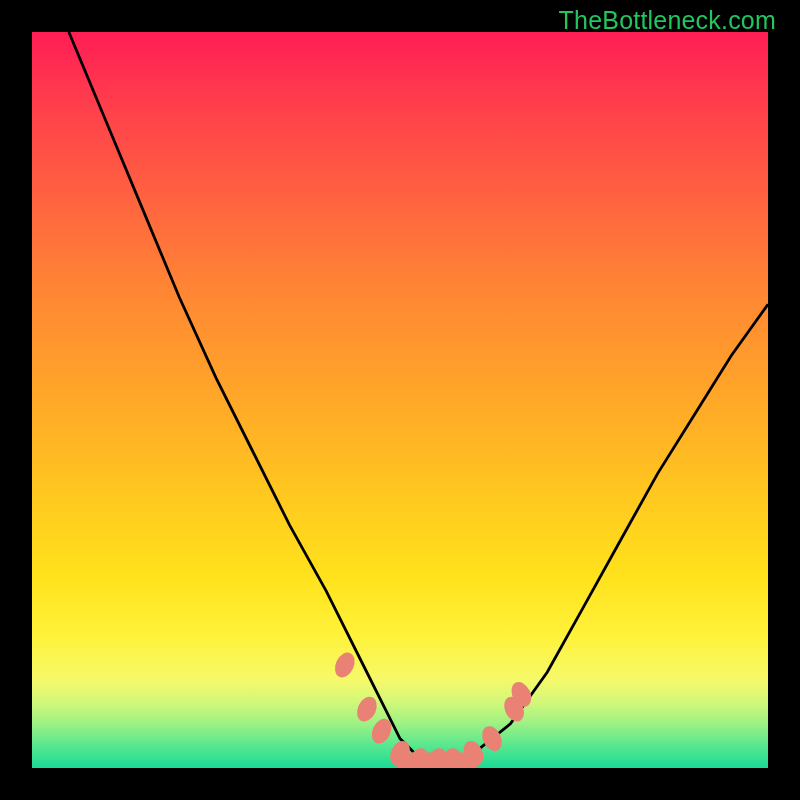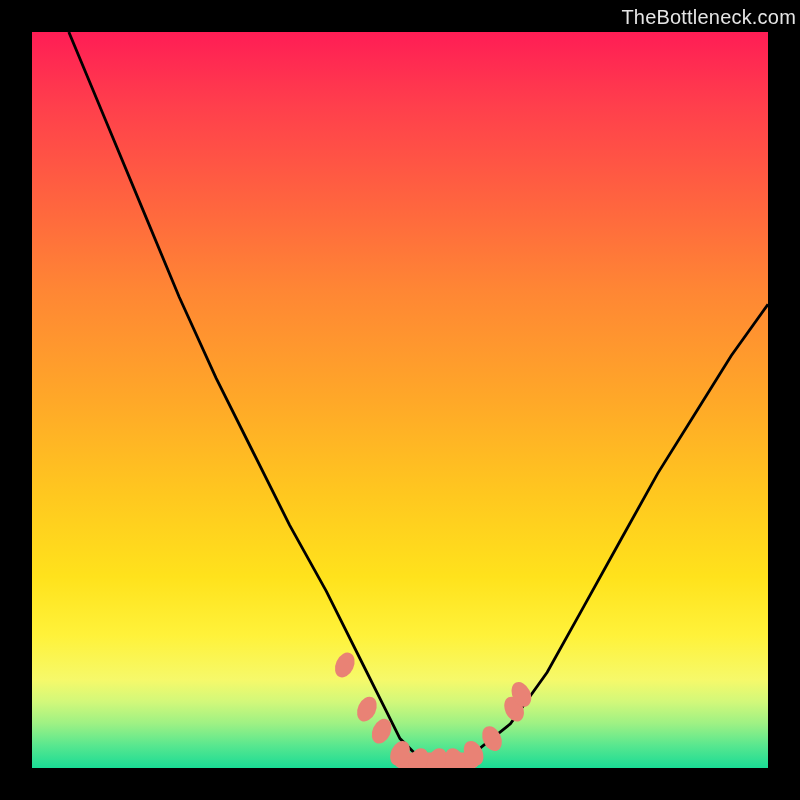--- a/index.html
+++ b/index.html
@@ -39,24 +39,24 @@
       #f6f96a 88%,
       #d2f87a 91%,
       #9df184 94%,
       #57e78f 97%,
       #1adc95 100%
     );
   }
   .watermark {
     position: absolute;
     top: 6px;
-    right: 4px;
-    font-size: 20px;
+    right: 24px;
+    font-size: 25px;
     font-weight: 500;
-    color: #e5e5e5;
+    color: #22c55e;
     letter-spacing: 0.2px;
     user-select: none;
   }
   svg.curve {
     position: absolute;
     top: 0;
     left: 0;
     width: 736px;
     height: 736px;
   }

